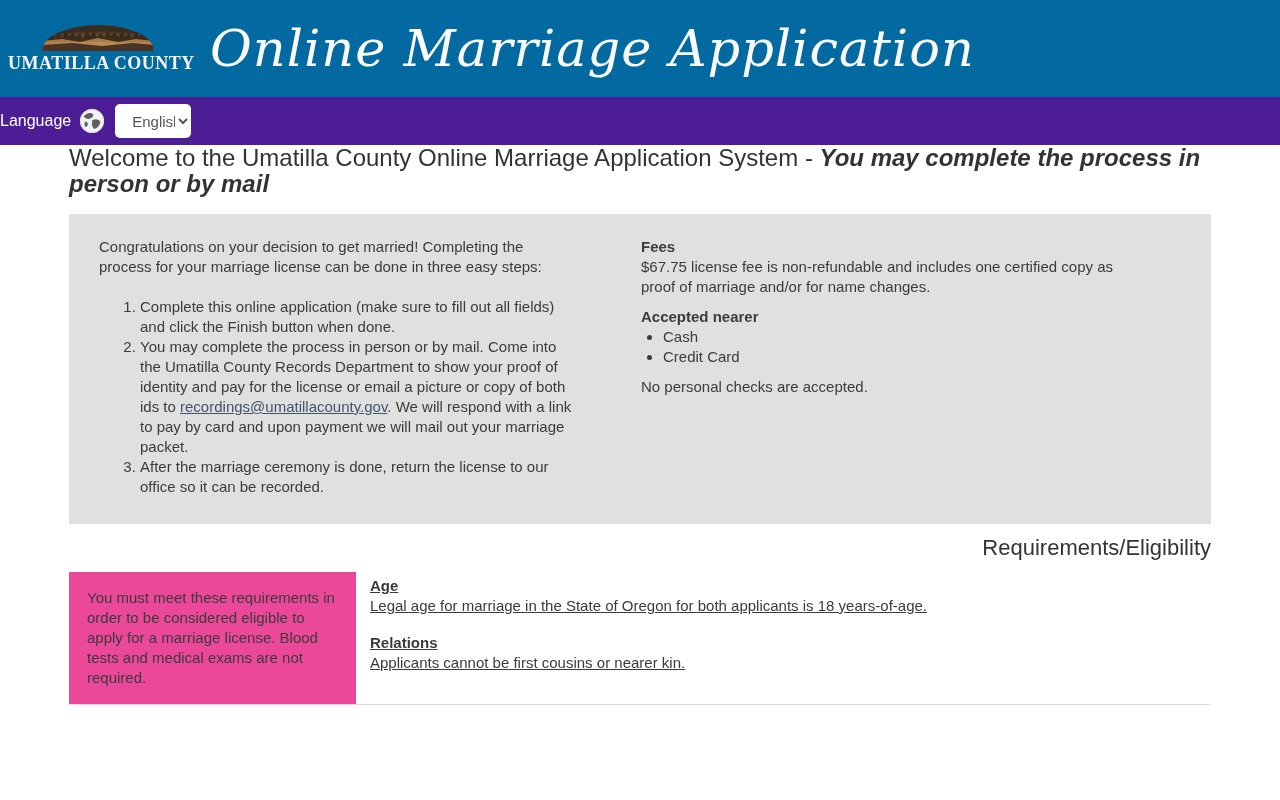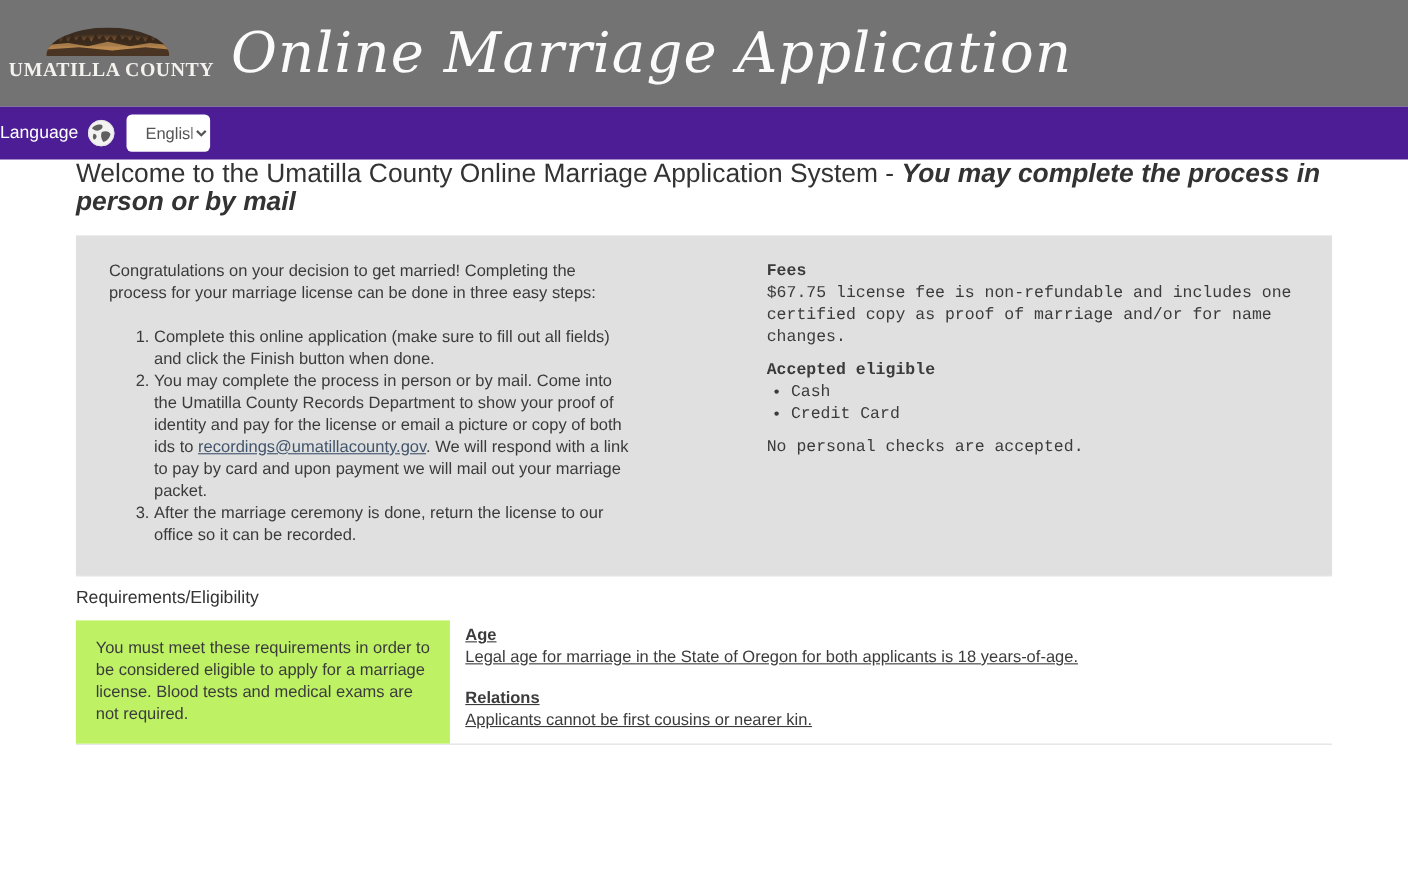--- a/index.html
+++ b/index.html
@@ -6,21 +6,21 @@
   html, body { width: 1280px; height: 800px; overflow: hidden; }
   body {
     font-family: "Liberation Sans", sans-serif;
     background: #ffffff;
     color: #3b3b3b;
   }
 
   
   .site-header {
     height: 97px;
-    background: #737373;
+    background: #0369a1;
     display: flex;
     align-items: center;
   }
   .logo {
     width: 180px;
     margin-left: 8px;
     text-align: center;
     flex: 0 0 auto;
   }
   .logo-art { display: block; margin: 0 auto 2px auto; }
@@ -100,24 +100,23 @@
   .intro-left ol {
     margin-top: 20px;
     padding-left: 41px;
   }
   .intro-left ol li { margin-bottom: 0; }
   .intro-left a {
     color: #41546b;
     text-decoration: underline;
   }
   .intro-right {
-    margin-left: 120px;
+    margin-left: 64px;
     width: 500px;
     flex: 0 0 auto;
-    font-family: Liberation Mono, monospace;
   }
   .intro-right h3, .req-item h3 {
     font-size: 15px;
     font-weight: bold;
     color: #3b3b3b;
   }
   .intro-right .fees-text { margin-bottom: 10px; }
   .intro-right .pay-heading { margin-top: 10px; }
   .intro-right ul {
     padding-left: 22px;
@@ -129,35 +128,35 @@
   hr.divider {
     border: none;
     border-top: 1px solid #dddddd;
     margin: 0;
   }
   .divider-top { margin-top: 21px; }
   .divider-bottom { margin-top: 20px; }
 
   
   .req-heading {
-    text-align: left;
-    font-size: 16px;
+    text-align: right;
+    font-size: 22px;
     font-weight: normal;
     color: #333333;
     margin-top: 11px;
   }
   .req-section {
     display: flex;
     margin-top: 11px;
     align-items: stretch;
   }
   .req-sidebar {
-    width: 340px;
-    flex: 0 0 auto;
-    background: #bef264;
+    width: 287px;
+    flex: 0 0 auto;
+    background: #ec4899;
     padding: 16px 18px;
     font-size: 15px;
     line-height: 20px;
   }
   .req-main {
     margin-left: 14px;
     width: 730px;
     flex: 0 0 auto;
     padding-top: 4px;
     font-size: 15px;
@@ -219,21 +218,21 @@
       <p>Congratulations on your decision to get married! Completing the process for your marriage license can be done in three easy steps:</p>
       <ol>
         <li>Complete this online application (make sure to fill out all fields) and click the Finish button when done.</li>
         <li><span>You may complete the process in person or by mail. Come into the Umatilla County Records Department to show your proof of identity and pay for the license or email a picture or copy of both ids to </span><a href="#">recordings@umatillacounty.gov</a><span>. We will respond with a link to pay by card and upon payment we will mail out your marriage packet.</span></li>
         <li>After the marriage ceremony is done, return the license to our office so it can be recorded.</li>
       </ol>
     </div>
     <div class="intro-right">
       <h3>Fees</h3>
       <p class="fees-text">$67.75 license fee is non-refundable and includes one certified copy as proof of marriage and/or for name changes.</p>
-      <h3 class="pay-heading">Accepted eligible</h3>
+      <h3 class="pay-heading">Accepted nearer</h3>
       <ul>
         <li>Cash</li>
         <li>Credit Card</li>
       </ul>
       <p class="no-checks">No personal checks are accepted.</p>
     </div>
   </section>
 
   <hr class="divider divider-top">
 

